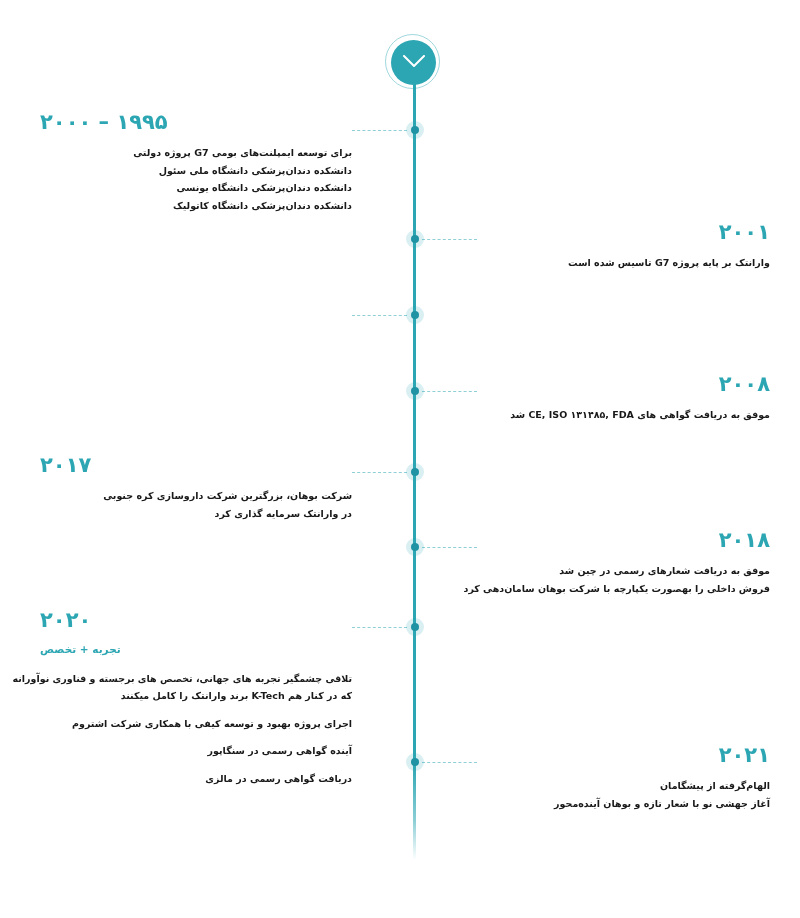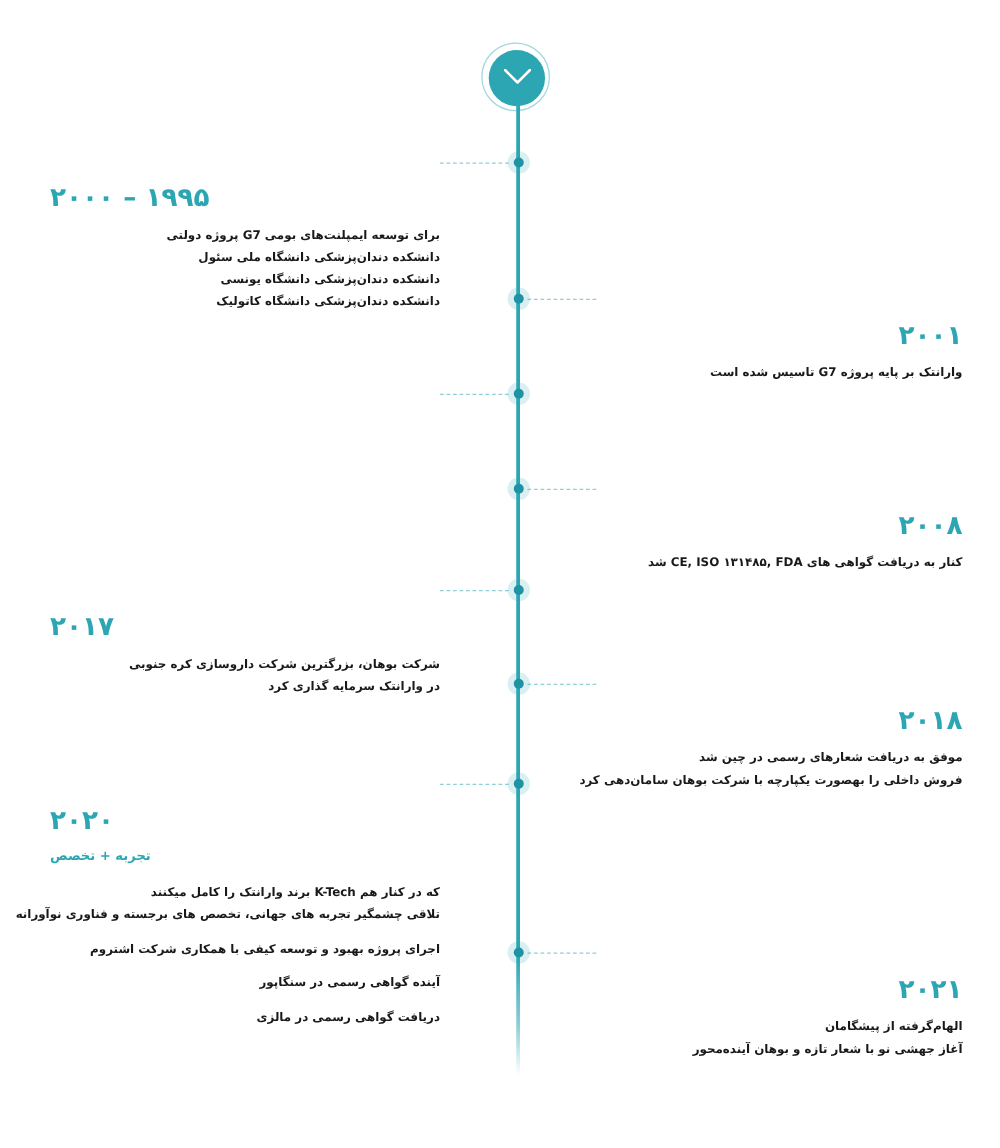--- a/index.html
+++ b/index.html
@@ -94,21 +94,20 @@
   
   .connector {
     position: absolute;
     height: 0;
     border-top: 1px dashed #8fd0d7;
   }
 
   
   .entry {
     position: absolute;
-    margin-top: 36px;
   }
   .entry.left  { text-align: left;  direction: rtl; }
   .entry.right { text-align: right; direction: rtl; }
 
   .entry.left  .year { text-align: left; }
   .entry.right .year { text-align: right; }
 
   .year {
     color: #2ca6b3;
     font-size: 21px;
@@ -186,21 +185,21 @@
       <div class="dot"></div>
     </div>
     <div class="connector" style="left: 422px; width: 55px; top: 391px;"></div>
     <div class="node" style="top: 391px;">
       <div class="halo"></div>
       <div class="dot"></div>
     </div>
     <div class="entry right" style="top: 374px; left: 477px; width: 293px;">
       <div class="year">۲۰۰۸</div>
       <div class="lines">
-        <div class="line">کنار به دریافت گواهی های CE, ISO ۱۳۱۴۸۵, FDA شد</div>
+        <div class="line">موفق به دریافت گواهی های CE, ISO ۱۳۱۴۸۵, FDA شد</div>
       </div>
     </div>
     <div class="connector" style="left: 352px; width: 55px; top: 472px;"></div>
     <div class="node" style="top: 472px;">
       <div class="halo"></div>
       <div class="dot"></div>
     </div>
     <div class="entry left" style="top: 455px; left: 40px; width: 312px;">
       <div class="year">۲۰۱۷</div>
       <div class="lines">
@@ -222,22 +221,22 @@
     </div>
     <div class="connector" style="left: 352px; width: 55px; top: 627px;"></div>
     <div class="node" style="top: 627px;">
       <div class="halo"></div>
       <div class="dot"></div>
     </div>
     <div class="entry left" style="top: 610px; left: 40px; width: 312px;">
       <div class="year">۲۰۲۰</div>
       <div class="subtitle">تجربه + تخصص</div>
       <div class="lines">
+        <div class="line">تلاقی چشمگیر تجربه های جهانی، تخصص های برجسته و فناوری نوآورانه</div>
         <div class="line">که در کنار هم K-Tech برند وارانتک را کامل میکنند</div>
-        <div class="line">تلاقی چشمگیر تجربه های جهانی، تخصص های برجسته و فناوری نوآورانه</div>
         <div class="gap"></div>
         <div class="line">اجرای پروژه بهبود و توسعه کیفی با همکاری شرکت اشتروم</div>
         <div class="gap"></div>
         <div class="line">آینده گواهی رسمی در سنگاپور</div>
         <div class="gap"></div>
         <div class="line">دریافت گواهی رسمی در مالزی</div>
       </div>
     </div>
     <div class="connector" style="left: 422px; width: 55px; top: 762px;"></div>
     <div class="node" style="top: 762px;">

